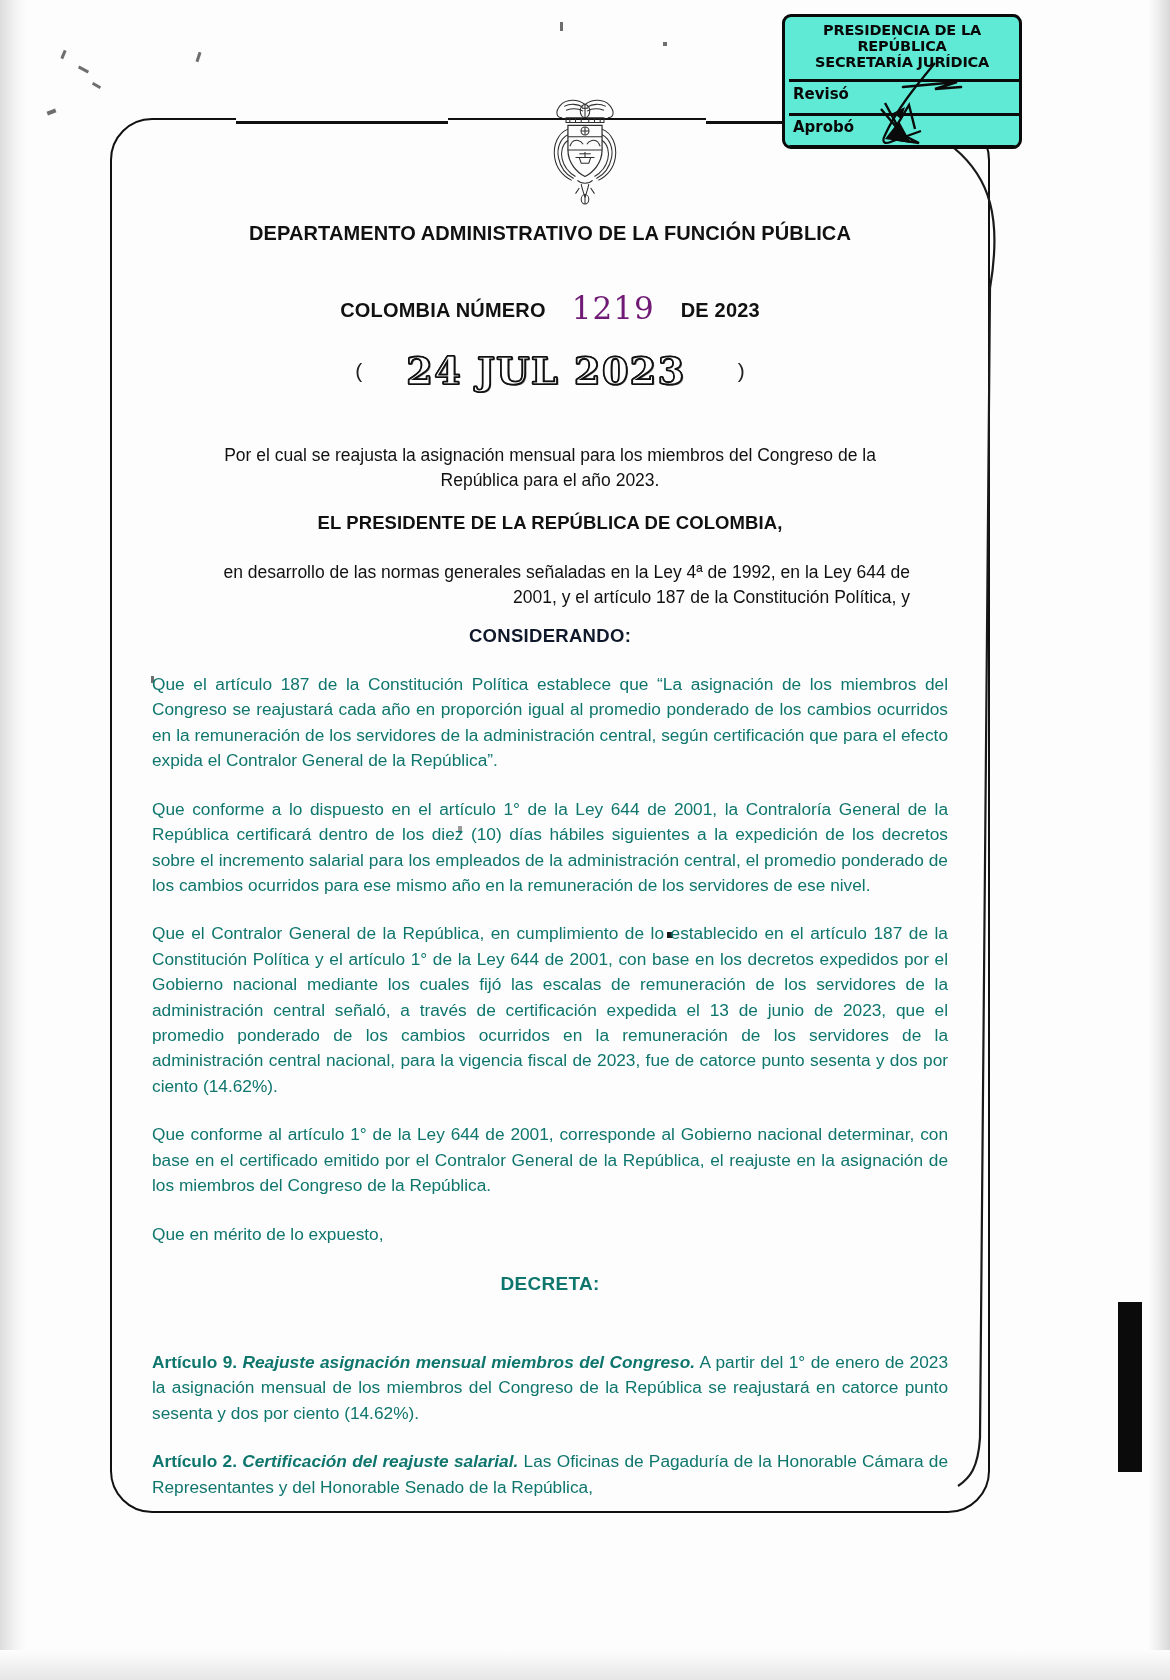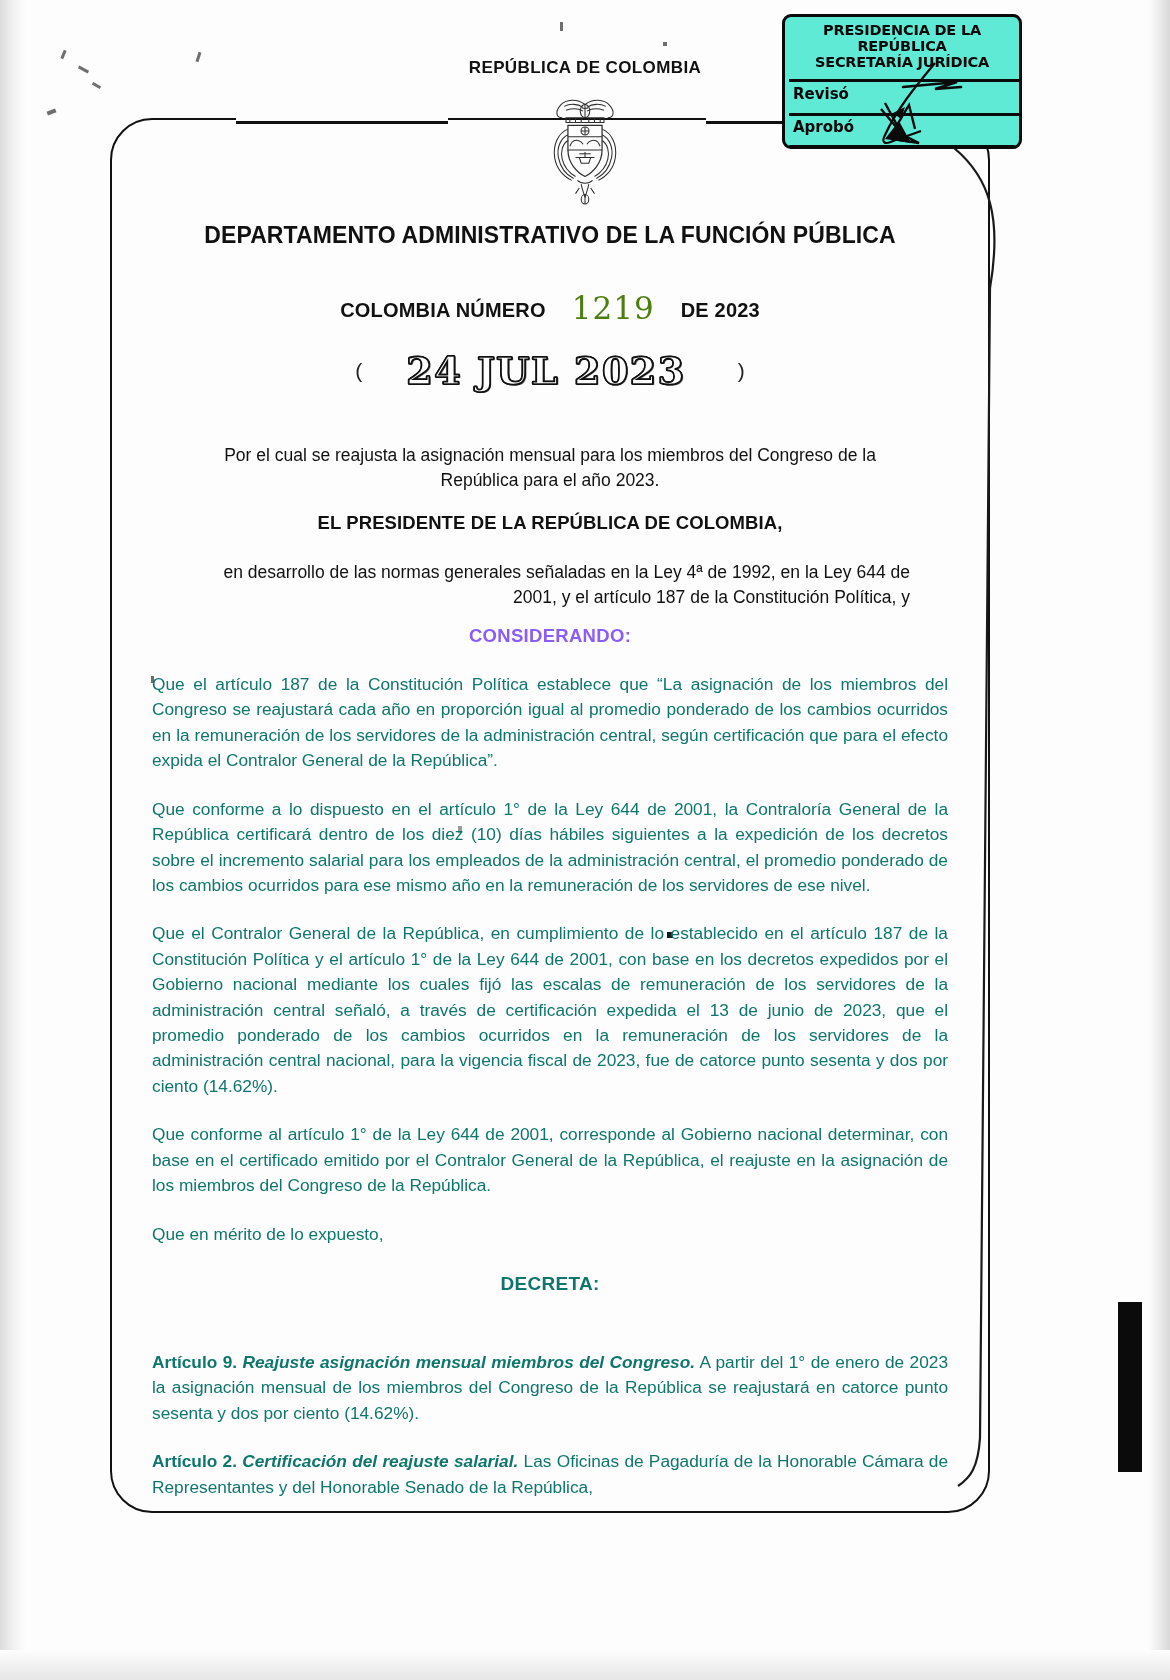--- a/index.html
+++ b/index.html
@@ -159,21 +159,21 @@
     height: 110px;
   }
 
   
   .dept-title {
     position: absolute;
     left: 110px;
     top: 222px;
     width: 880px;
     text-align: center;
-    font-size: 23px;
+    font-size: 20px;
     font-weight: bold;
     letter-spacing: 0.1px;
     color: #111;
   }
   .decreto-line {
     position: absolute;
     left: 110px;
     top: 292px;
     width: 880px;
     text-align: center;
@@ -186,21 +186,21 @@
     vertical-align: middle;
   }
   .decreto-num {
     display: inline-block;
     font-family: "DejaVu Serif", serif;
     font-size: 31px;
     font-weight: normal;
     letter-spacing: 1px;
     margin: 0 26px;
     vertical-align: middle;
-    color: #4d7c0f;
+    color: #701a75;
     transform: translateY(-2px);
   }
   .decreto-anio {
     font-size: 20px;
     font-weight: bold;
     letter-spacing: 0.2px;
     vertical-align: middle;
   }
   .fecha-line {
     position: absolute;
@@ -265,21 +265,21 @@
   }
   .considerando {
     position: absolute;
     left: 160px;
     top: 625px;
     width: 780px;
     text-align: center;
     font-size: 18.5px;
     font-weight: bold;
     letter-spacing: 0.3px;
-    color: #8b5cf6;
+    color: #0f172a;
   }
 
   
   .body-text {
     position: absolute;
     left: 152px;
     top: 672px;
     width: 796px;
     color: #111;
   }
@@ -348,21 +348,20 @@
     <svg class="stamp-sig" style="left:0; top:40px; width:240px; height:95px;" viewBox="0 0 240 95">
       <path d="M118 30 L 172 25 L 150 32 L 176 30" stroke="#0a0a0a" stroke-width="2.6" fill="none" stroke-linecap="round"></path>
       <path d="M150 6 C 130 30, 112 52, 100 78 C 96 86, 100 88, 108 84 L 136 74" stroke="#0a0a0a" stroke-width="2.2" fill="none"></path>
       <path d="M100 46 L 112 68 L 124 48 L 130 72" stroke="#0a0a0a" stroke-width="2.4" fill="none"></path>
       <path d="M96 52 L 118 78 L 134 86 L 108 82" stroke="#0a0a0a" stroke-width="2.4" fill="none"></path>
       <path d="M108 56 L 120 50 L 116 62 Z" fill="#0a0a0a"></path>
       <path d="M114 64 L 126 86 L 100 82 Z" fill="#0a0a0a"></path>
     </svg>
   </div>
 
-  <div class="republica">REPÚBLICA DE COLOMBIA</div>
 
   <svg class="coat" viewBox="0 0 100 116">
     <g stroke="#2e2e2e" fill="none" stroke-width="1.1">
 
       <path d="M50 10 C 42 4, 30 4, 24 11 C 18 18, 20 24, 26 24"></path>
       <path d="M50 10 C 58 4, 70 4, 76 11 C 82 18, 80 24, 74 24"></path>
       <path d="M28 12 C 34 9, 42 9, 48 13"></path>
       <path d="M72 12 C 66 9, 58 9, 52 13"></path>
       <path d="M30 16 C 36 14, 43 14, 48 17"></path>
       <path d="M70 16 C 64 14, 57 14, 52 17"></path>

